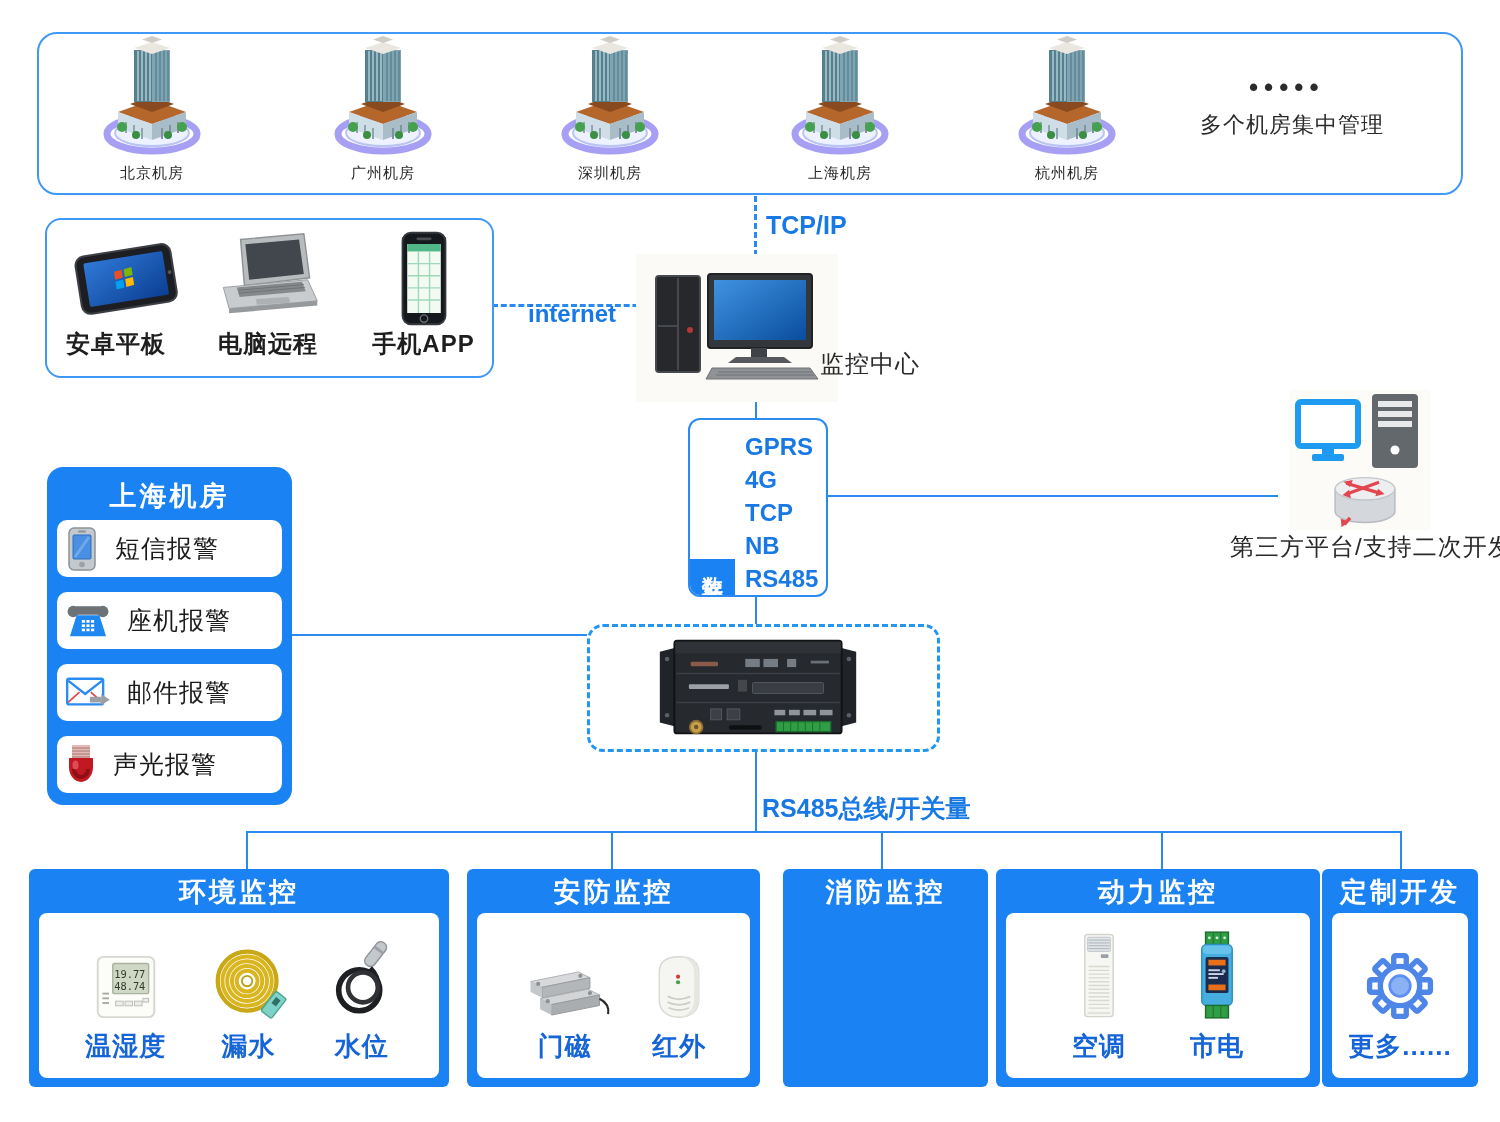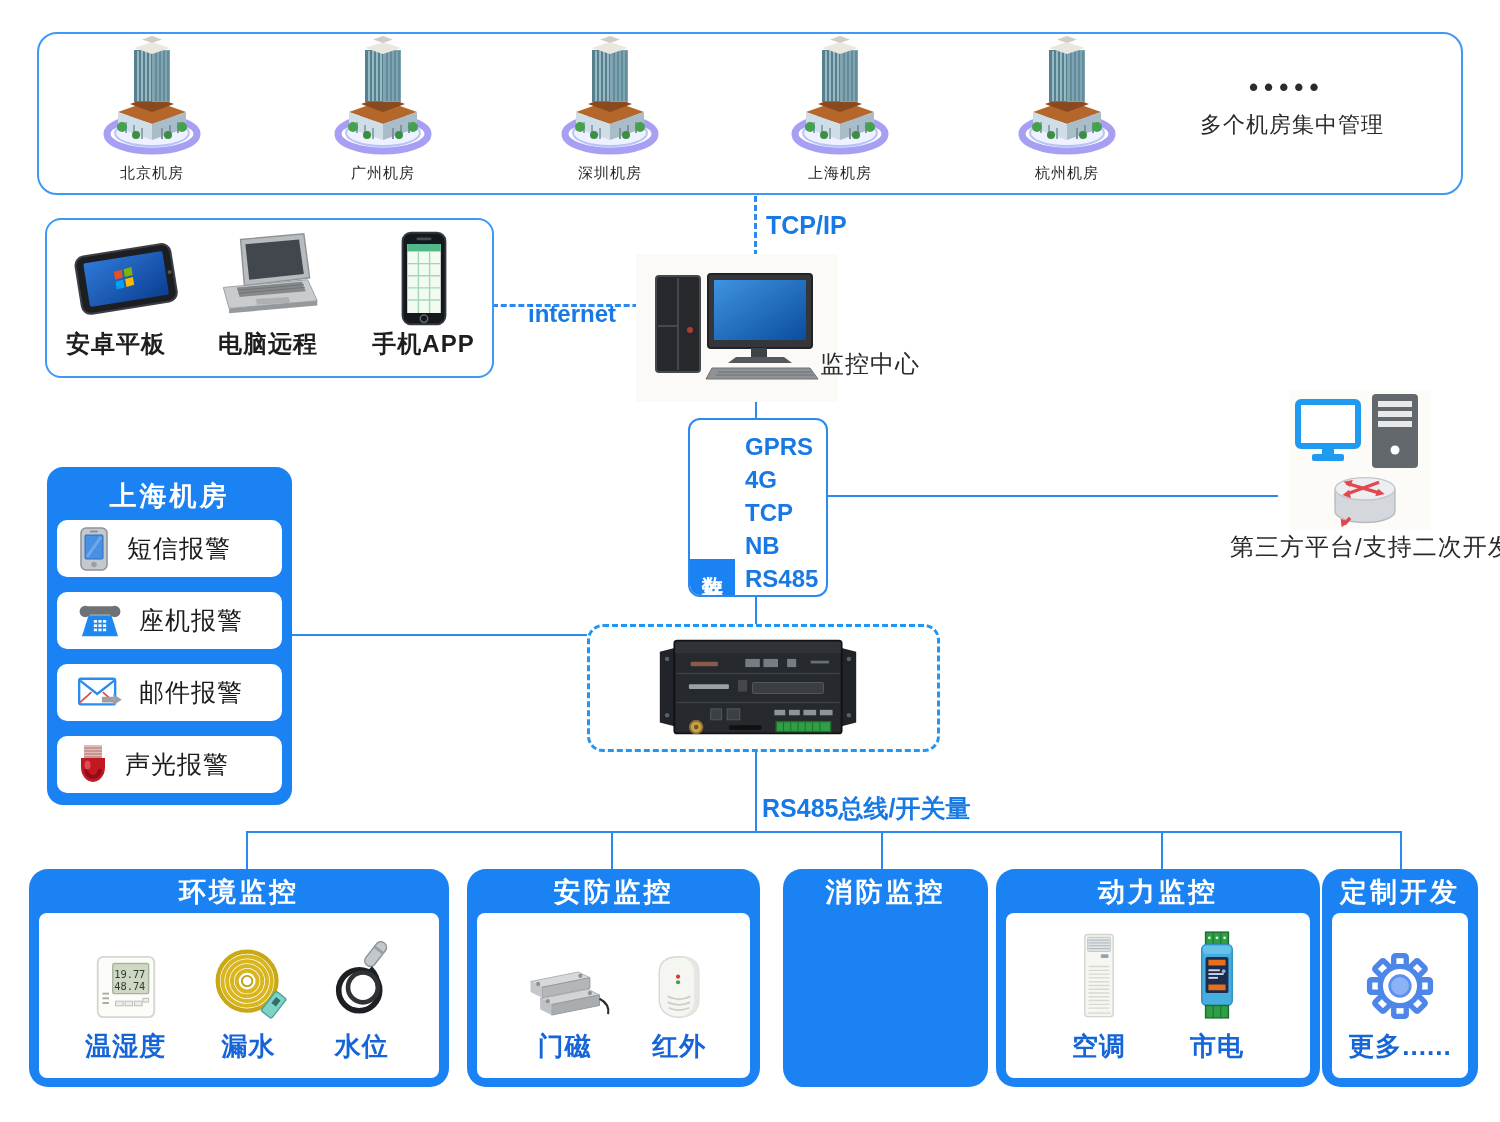--- a/index.html
+++ b/index.html
@@ -32,26 +32,26 @@
   
   .dt-box{position:absolute;left:688px;top:418px;width:136px;height:175px;border:2px solid var(--line);
           border-radius:12px;display:flex;overflow:hidden;background:#fff;align-items:flex-end;}
   .dt-strip{width:45px;background:var(--accent);display:flex;align-items:center;justify-content:center;}
   .dt-title{writing-mode:vertical-rl;text-orientation:upright;color:#fff;font-size:21px;letter-spacing:6px;font-weight:600;}
   .dt-modes{flex:1;padding:6px 0 0 10px;color:var(--linktext);font-weight:600;font-size:24px;line-height:33px;white-space:nowrap;}
   
   .alarm-box{position:absolute;left:47px;top:467px;width:245px;height:338px;background:var(--accent);border-radius:16px;}
   .alarm-title{margin-top:11px;text-align:center;color:#fff;font-size:27px;font-weight:700;letter-spacing:3px;}
   .alarm-item{position:absolute;left:10px;width:225px;height:57px;background:#fff;border-radius:10px;
-              display:flex;align-items:center;padding-left:20px;box-sizing:border-box;gap:16px;}
+              display:flex;align-items:center;padding-left:8px;box-sizing:border-box;gap:16px;}
   .alarm-label{font-size:25px;font-weight:500;color:#1b1b1b;letter-spacing:1px;}
   
   .device-box{position:absolute;left:587px;top:624px;width:353px;height:128px;border:3px dashed #2196f3;border-radius:16px;box-sizing:border-box;}
   
-  .section{position:absolute;top:869px;height:218px;background:var(--accent);border-radius:19px;}
+  .section{position:absolute;top:869px;height:218px;background:var(--accent);border-radius:6px;}
   .sec-title{height:46px;line-height:46px;text-align:center;color:#fff;font-size:27px;font-weight:700;letter-spacing:3px;}
   .sec-body{position:absolute;left:10px;right:10px;top:44px;bottom:9px;background:#fff;border-radius:8px;
             display:flex;justify-content:space-evenly;align-items:stretch;padding:4px 2px;}
   .sec-item{display:flex;flex-direction:column;align-items:center;justify-content:flex-end;gap:9px;padding-bottom:10px;}
   .sec-label{font-size:26px;font-weight:700;color:var(--itemlabel);letter-spacing:1px;white-space:nowrap;}
   .img-bg{position:absolute;background:#fbfaf6;}
 </style>
 </head>
 <body>
 

